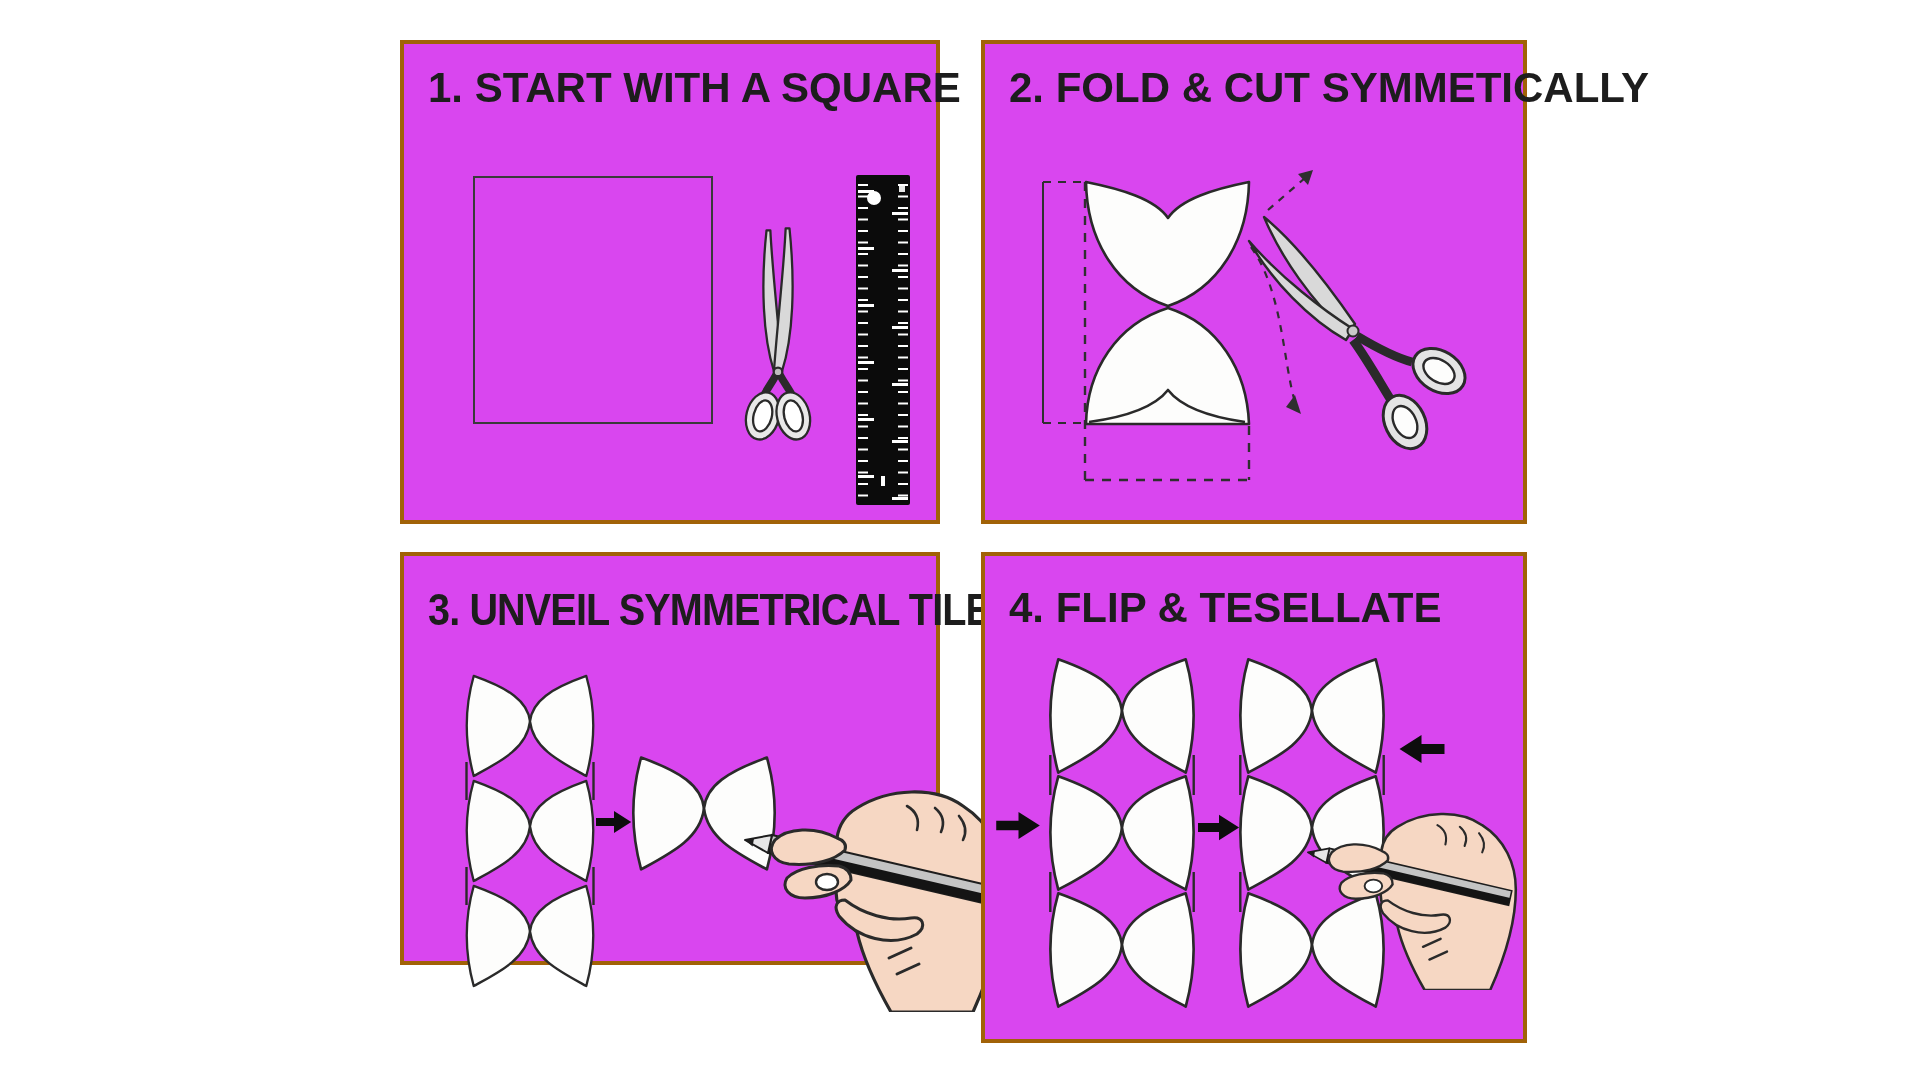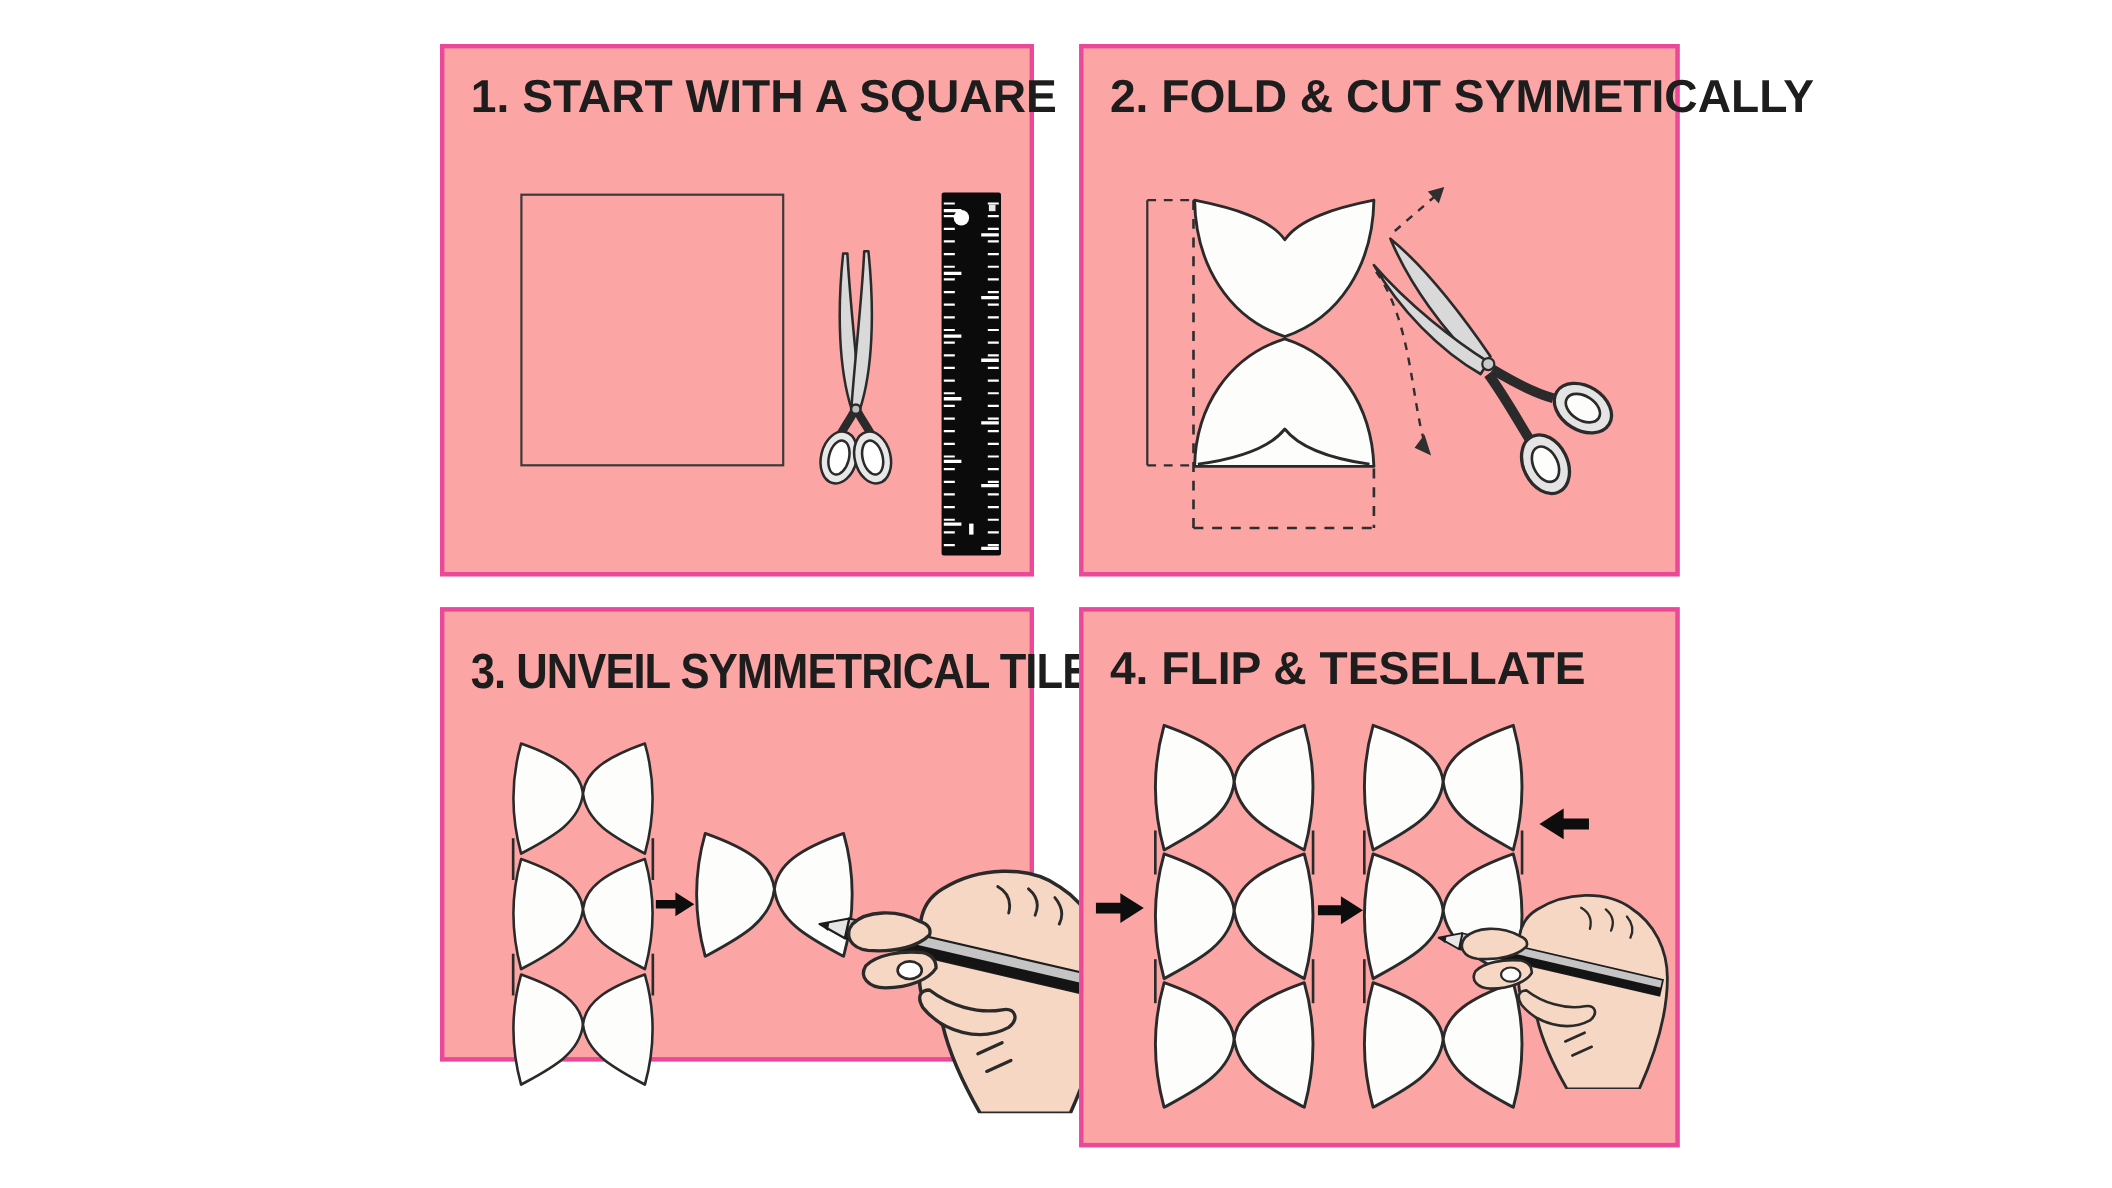--- a/index.html
+++ b/index.html
@@ -1,18 +1,18 @@
 <!DOCTYPE html>
 <html><head>
 <meta charset="utf-8">
 <style>
   html,body{margin:0;padding:0;background:#ffffff;}
   .stage{position:relative;width:1920px;height:1080px;background:#ffffff;overflow:hidden;
          font-family:"Liberation Sans", sans-serif;}
-  .panel{position:absolute;background:#fca5a5;border:4px solid #ec4899;box-sizing:border-box;}
+  .panel{position:absolute;background:#d946ef;border:4px solid #a16207;box-sizing:border-box;}
   #panel1{left:400px;top:40px;width:540px;height:484px;}
   #panel2{left:981px;top:40px;width:546px;height:484px;text-align:center;}
   #panel3{left:400px;top:552px;width:540px;height:413px;}
   #panel4{left:981px;top:552px;width:546px;height:491px;text-align:right;}
   .panel-title{position:absolute;left:24px;top:20px;margin:0;color:#1d1d1d;
                font-size:42px;font-weight:700;letter-spacing:0;white-space:nowrap;}
   #panel3 .panel-title{top:28px;transform:scaleX(.88);transform-origin:left center;
                letter-spacing:-1px;font-size:45px;}
   #panel4 .panel-title{top:28px;}
   .art{position:absolute;left:-4px;top:-4px;overflow:visible;}

